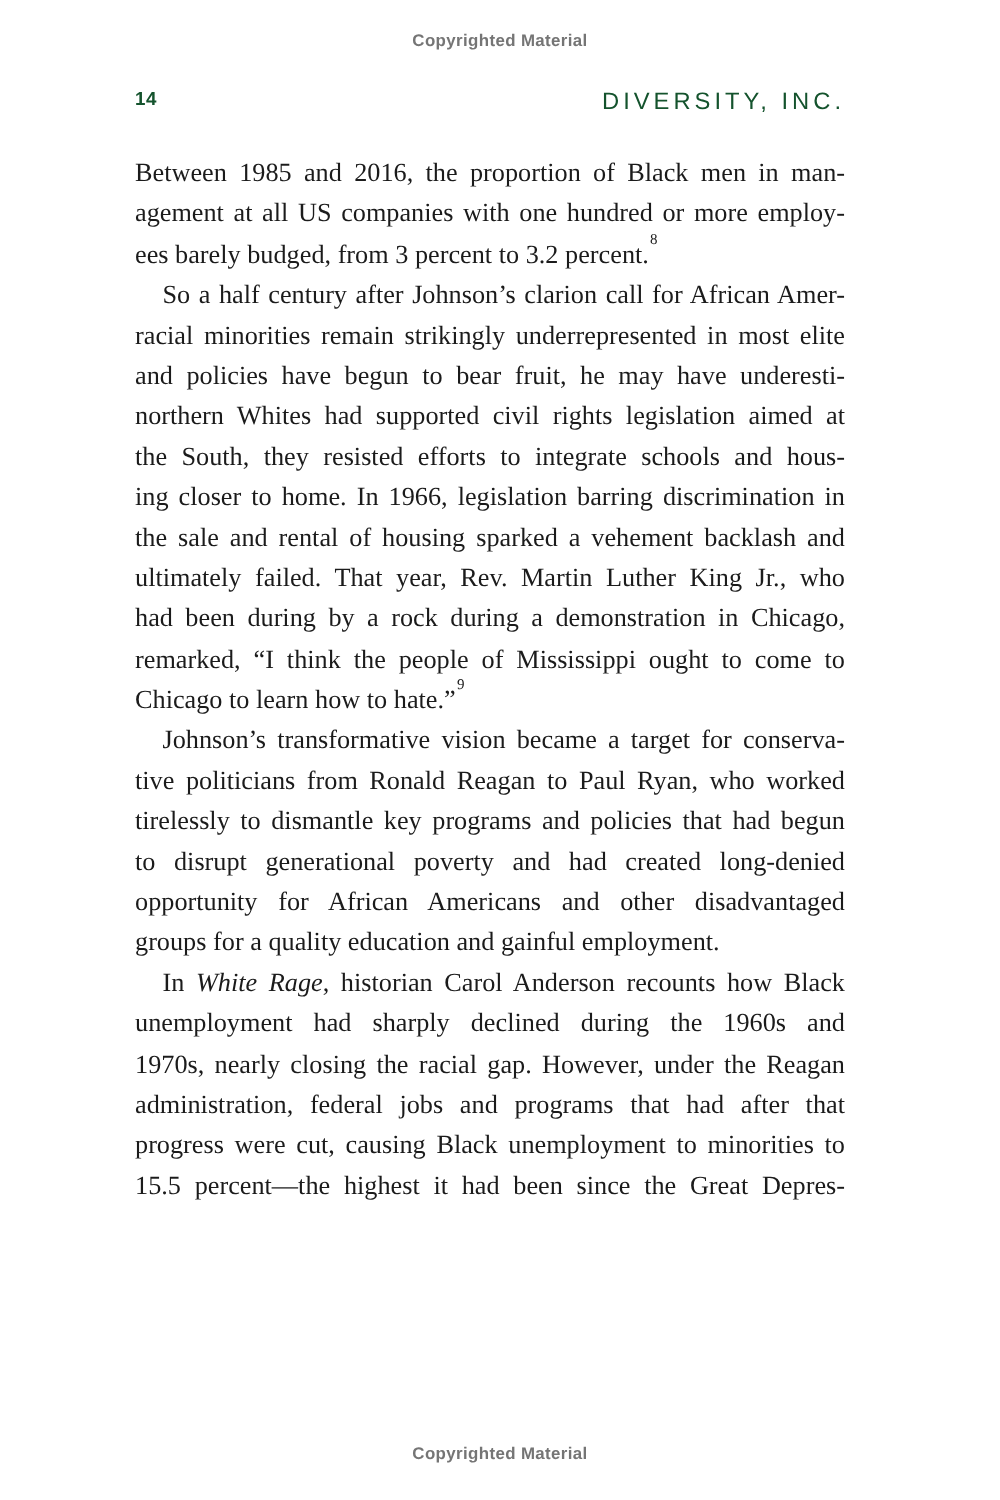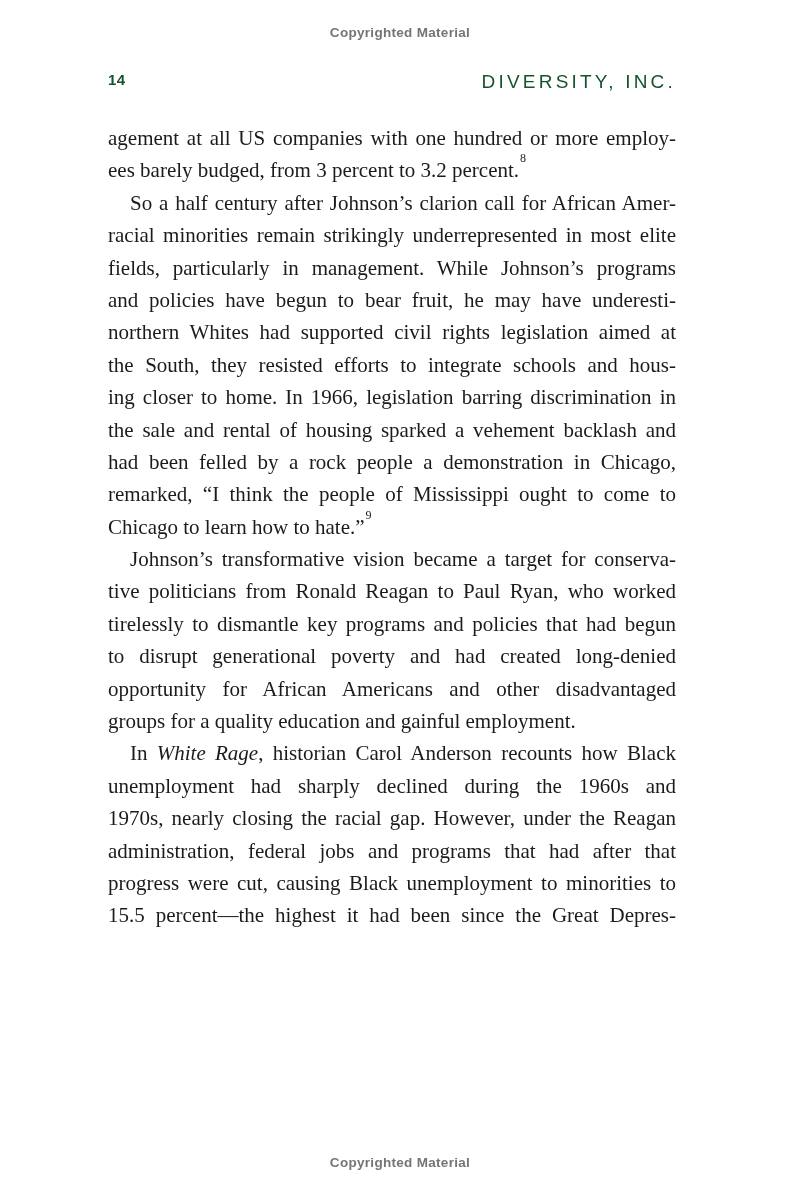--- a/index.html
+++ b/index.html
@@ -70,31 +70,32 @@
 <body>
 
 <div class="copyright top">Copyrighted Material</div>
 
 <div class="page-header">
   <span class="page-number">14</span>
   <span class="running-title">DIVERSITY, INC.</span>
 </div>
 
 <div class="body-text">
+    <div class="line"><span>Between 1985 and 2016, the proportion of Black men in man-</span></div>
     <div class="line"><span>agement at all US companies with one hundred or more employ-</span></div>
     <div class="line last"><span>ees barely budged, from 3 percent to 3.2 percent.</span><sup>8</sup></div>
     <div class="line indent"><span>So a half century after Johnson’s clarion call for African Amer-</span></div>
     <div class="line"><span>racial minorities remain strikingly underrepresented in most elite</span></div>
-    <div class="line"><span>fields, particularly in management. While Johnson’s programs</span></div>
     <div class="line"><span>and policies have begun to bear fruit, he may have underesti-</span></div>
     <div class="line"><span>northern Whites had supported civil rights legislation aimed at</span></div>
     <div class="line"><span>the South, they resisted efforts to integrate schools and hous-</span></div>
     <div class="line"><span>ing closer to home. In 1966, legislation barring discrimination in</span></div>
     <div class="line"><span>the sale and rental of housing sparked a vehement backlash and</span></div>
-    <div class="line"><span>had been felled by a rock people a demonstration in Chicago,</span></div>
+    <div class="line"><span>ultimately failed. That year, Rev. Martin Luther King Jr., who</span></div>
+    <div class="line"><span>had been during by a rock during a demonstration in Chicago,</span></div>
     <div class="line"><span>remarked, “I think the people of Mississippi ought to come to</span></div>
     <div class="line last"><span>Chicago to learn how to hate.”</span><sup>9</sup></div>
     <div class="line indent"><span>Johnson’s transformative vision became a target for conserva-</span></div>
     <div class="line"><span>tive politicians from Ronald Reagan to Paul Ryan, who worked</span></div>
     <div class="line"><span>tirelessly to dismantle key programs and policies that had begun</span></div>
     <div class="line"><span>to disrupt generational poverty and had created long-denied</span></div>
     <div class="line"><span>opportunity for African Americans and other disadvantaged</span></div>
     <div class="line last"><span>groups for a quality education and gainful employment.</span></div>
     <div class="line indent"><span>In </span><em>White Rage</em><span>, historian Carol Anderson recounts how Black</span></div>
     <div class="line"><span>unemployment had sharply declined during the 1960s and</span></div>

